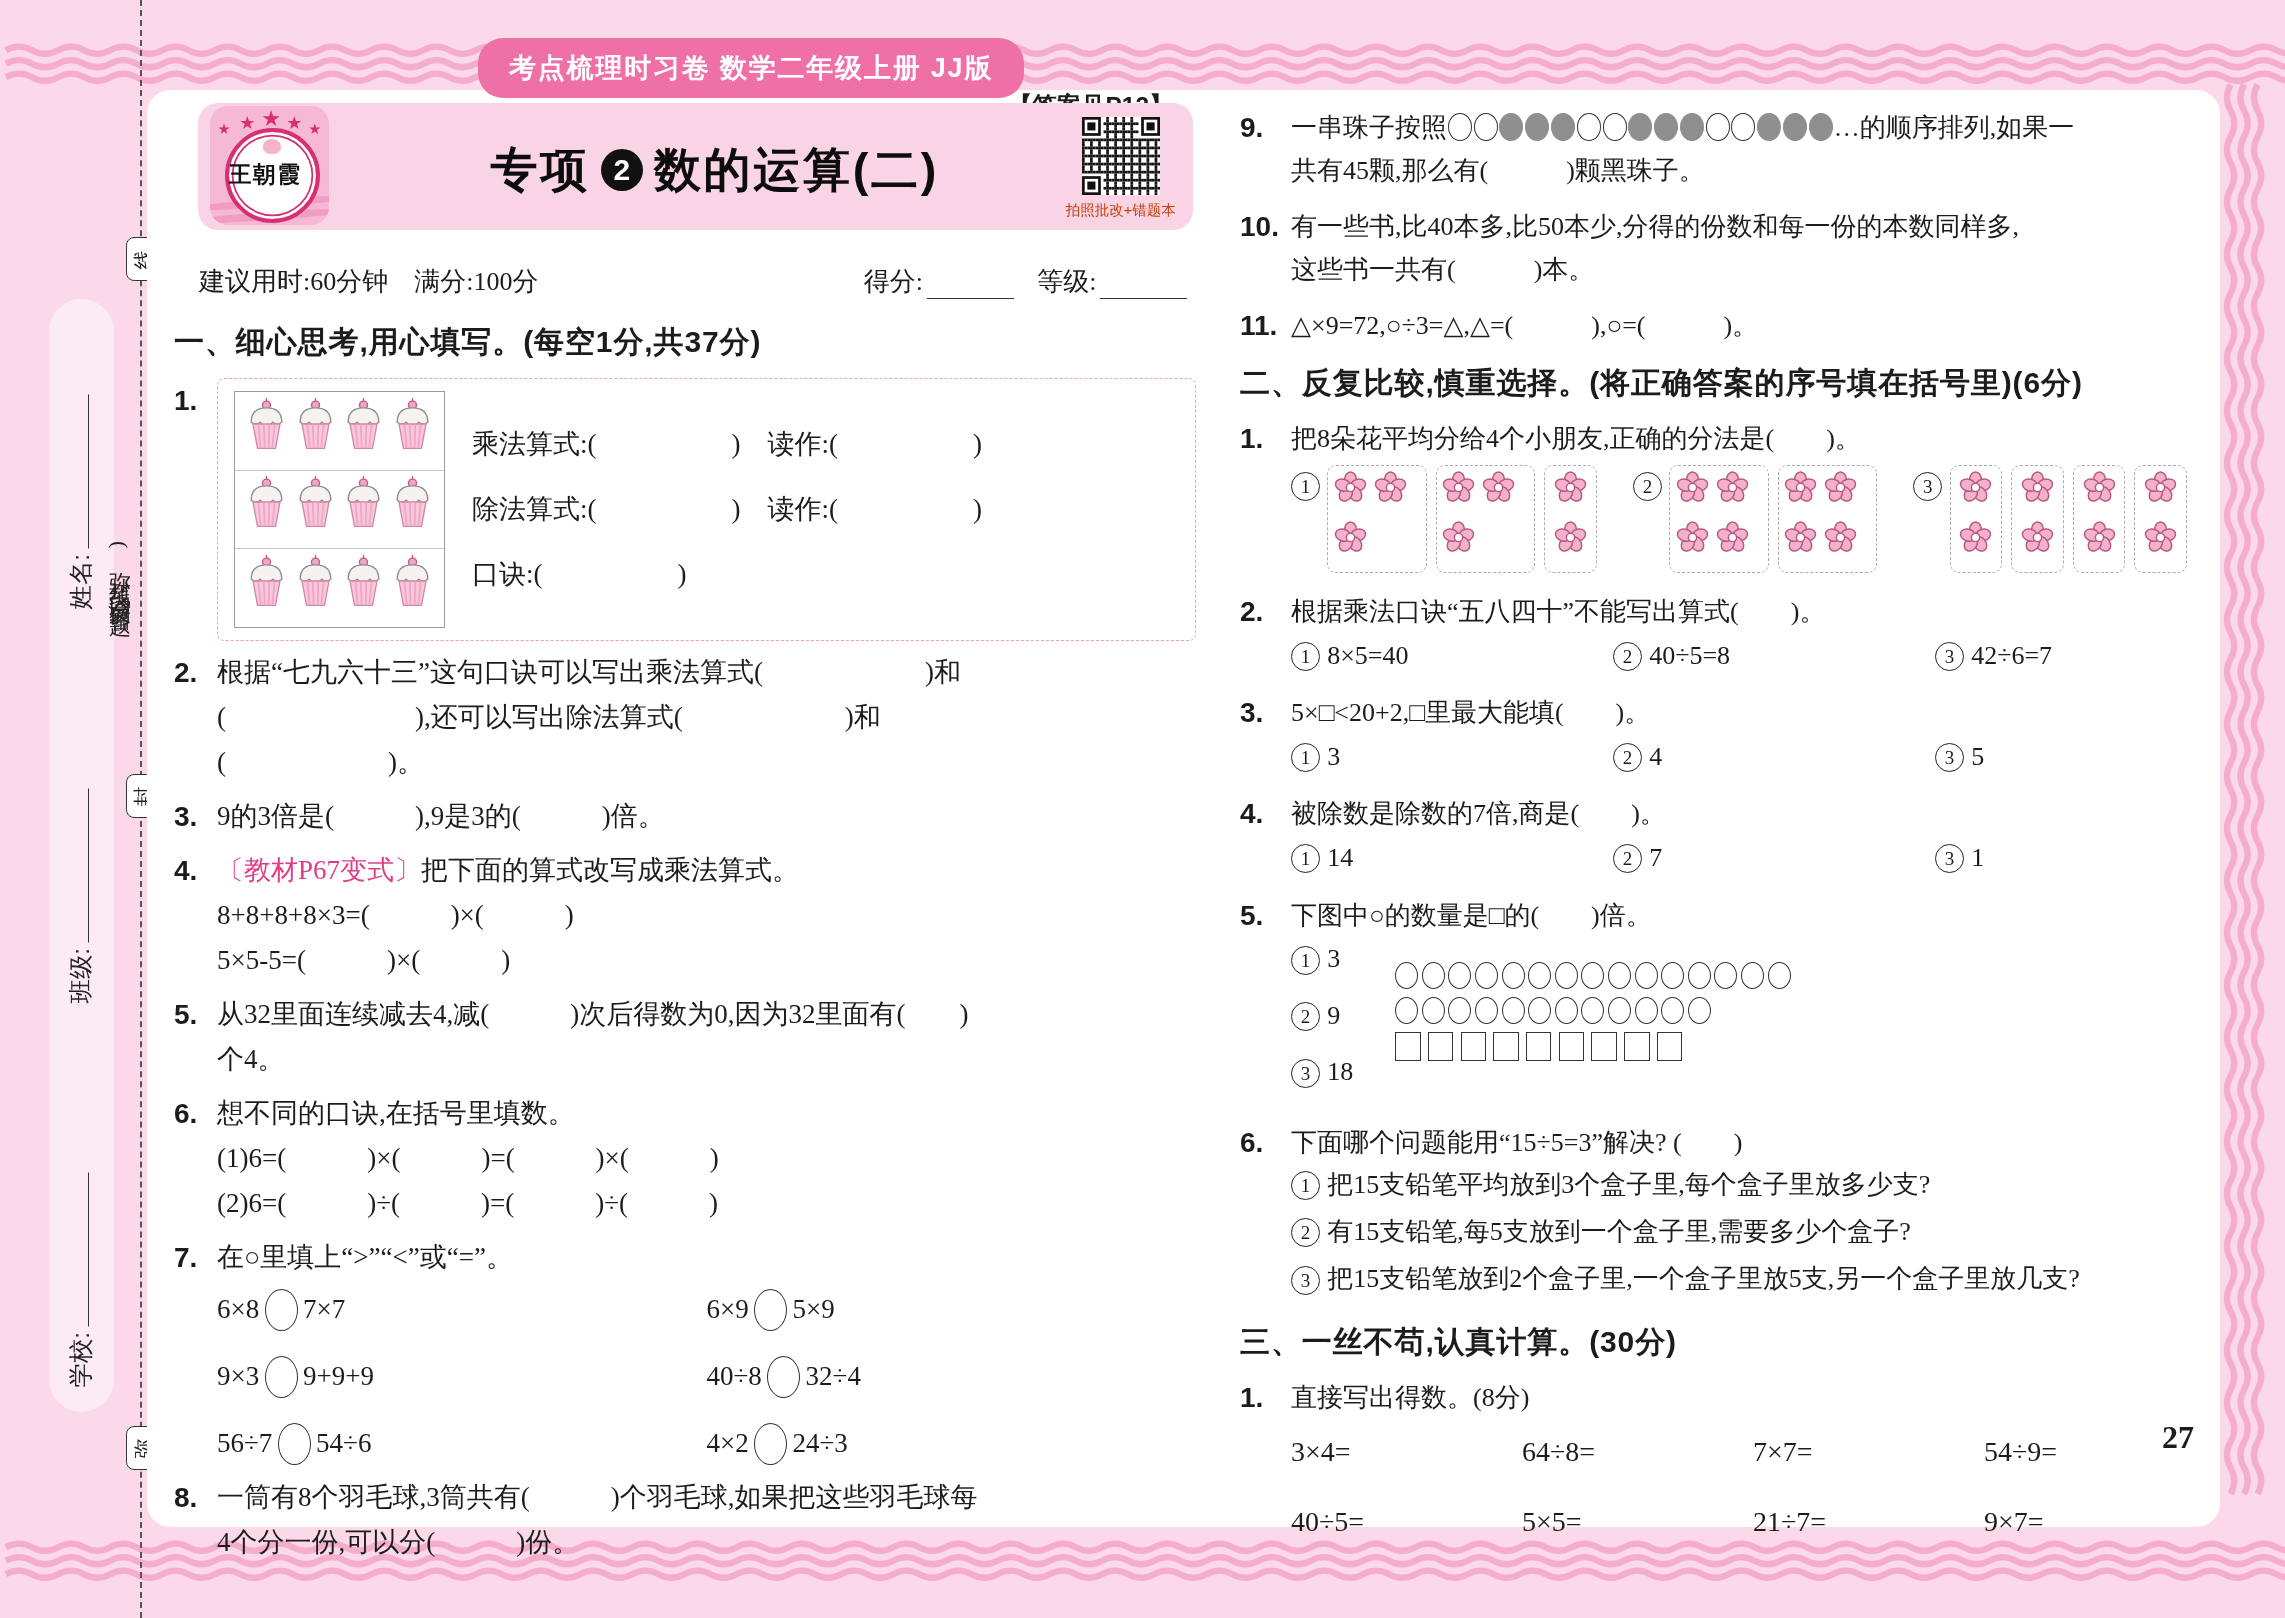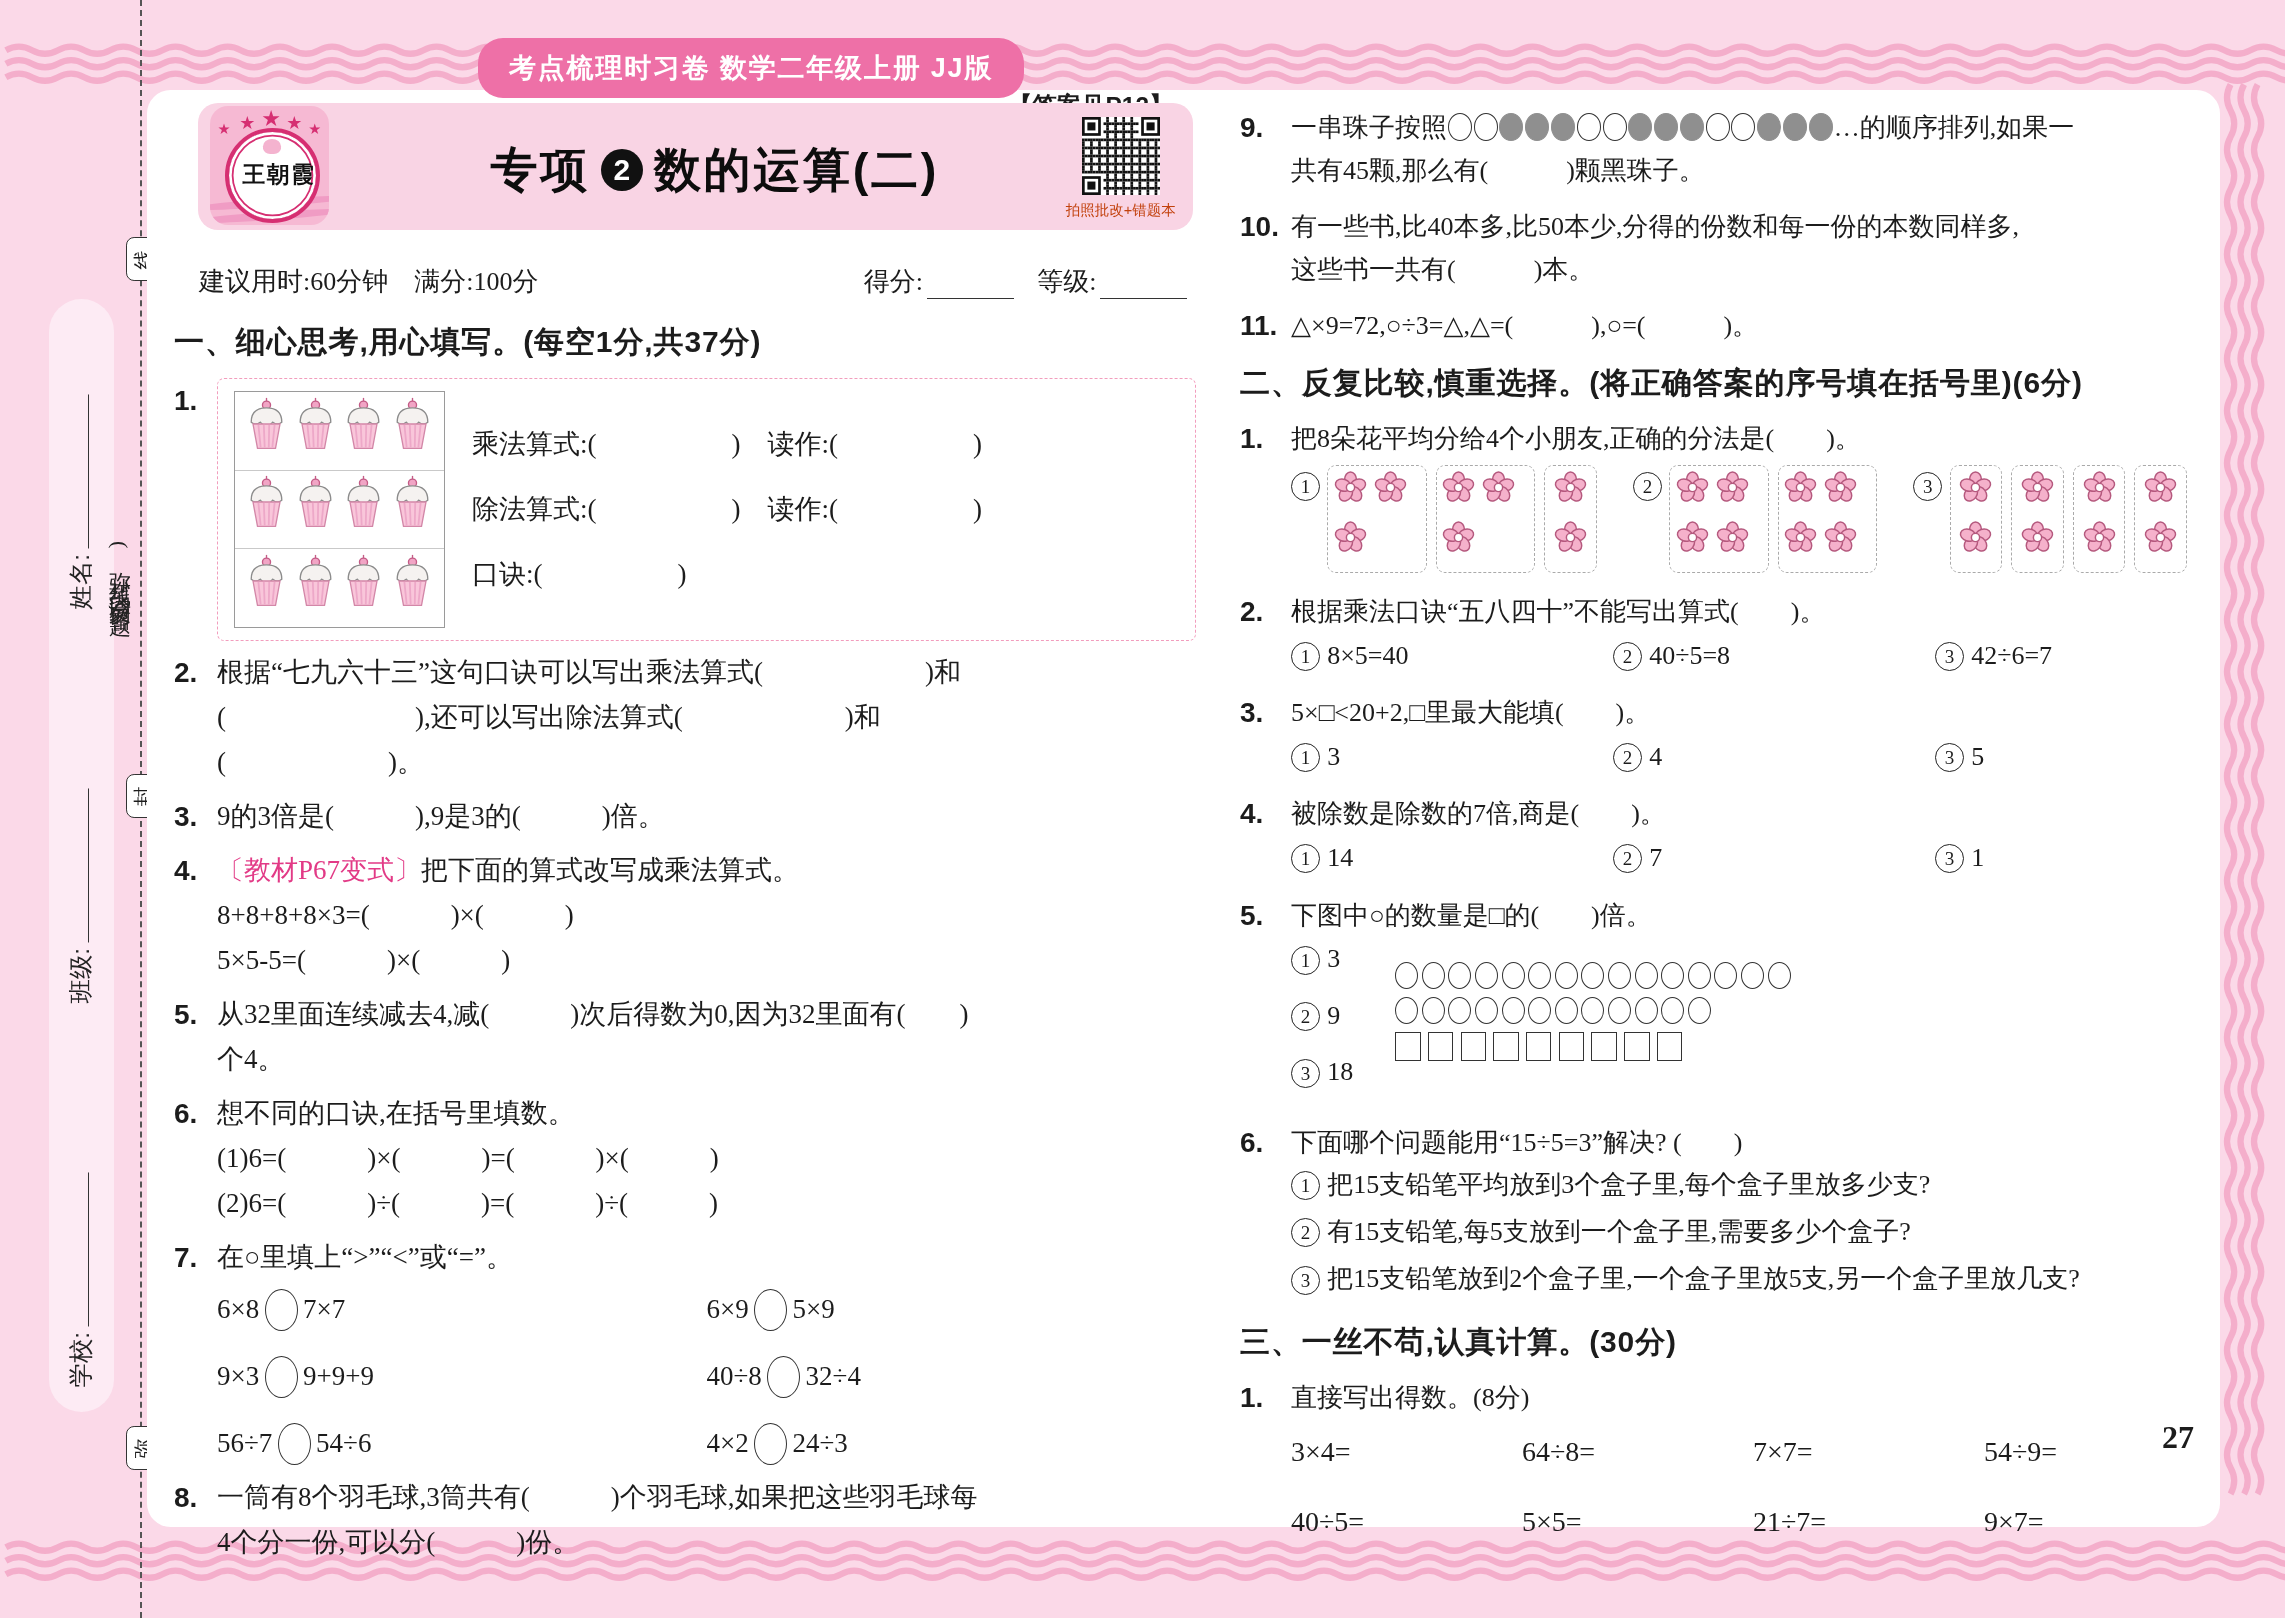--- a/index.html
+++ b/index.html
@@ -55,21 +55,21 @@
 
   
   .banner{position:relative;margin:12.7px 0 0 23.5px;width:995px;height:127px;background:#f9d4e4;border-radius:20px;}
   .logo{position:absolute;left:12.7px;top:3.6px;width:119px;height:119px;background:#f6b9d3;border-radius:18px;overflow:hidden;}
   .logo-wave{position:absolute;left:-20%;width:140%;height:8.1px;background:#f09cc4;border-radius:50%;}
   .lw1{bottom:18px;transform:rotate(-4deg);}
   .lw2{bottom:5.4px;transform:rotate(-4deg);}
   .logo-circle{
     position:absolute;left:14.5px;top:22px;width:87px;height:87px;background:#fff;
     border:4.5px solid #d62f72;border-radius:50%;box-shadow:inset 0 0 0 2.7px #fff, inset 0 0 0 4.5px #d62f72;
-    text-align:right;z-index:2;
+    text-align:left;z-index:2;
   }
   .logo-blossom{position:absolute;left:34px;top:7.2px;width:18px;height:14.5px;background:#f4b3cf;border-radius:50% 50% 40% 40%;}
   .logo-name{margin-top:27px;font-weight:bold;font-size:22.6px;letter-spacing:1.8px;color:#111;}
   .logo-stars{position:absolute;left:0;top:0;width:119px;height:36px;z-index:3;color:#d62f72;}
   .logo-stars span{position:absolute;}
   .st1{left:7.2px;top:14.5px;font-size:14.5px;}
   .st2{left:29px;top:5.4px;font-size:18px;}
   .st3{left:51px;top:0px;font-size:22px;}
   .st4{left:76px;top:5.4px;font-size:18px;}
   .st5{left:98px;top:14.5px;font-size:14.5px;}

